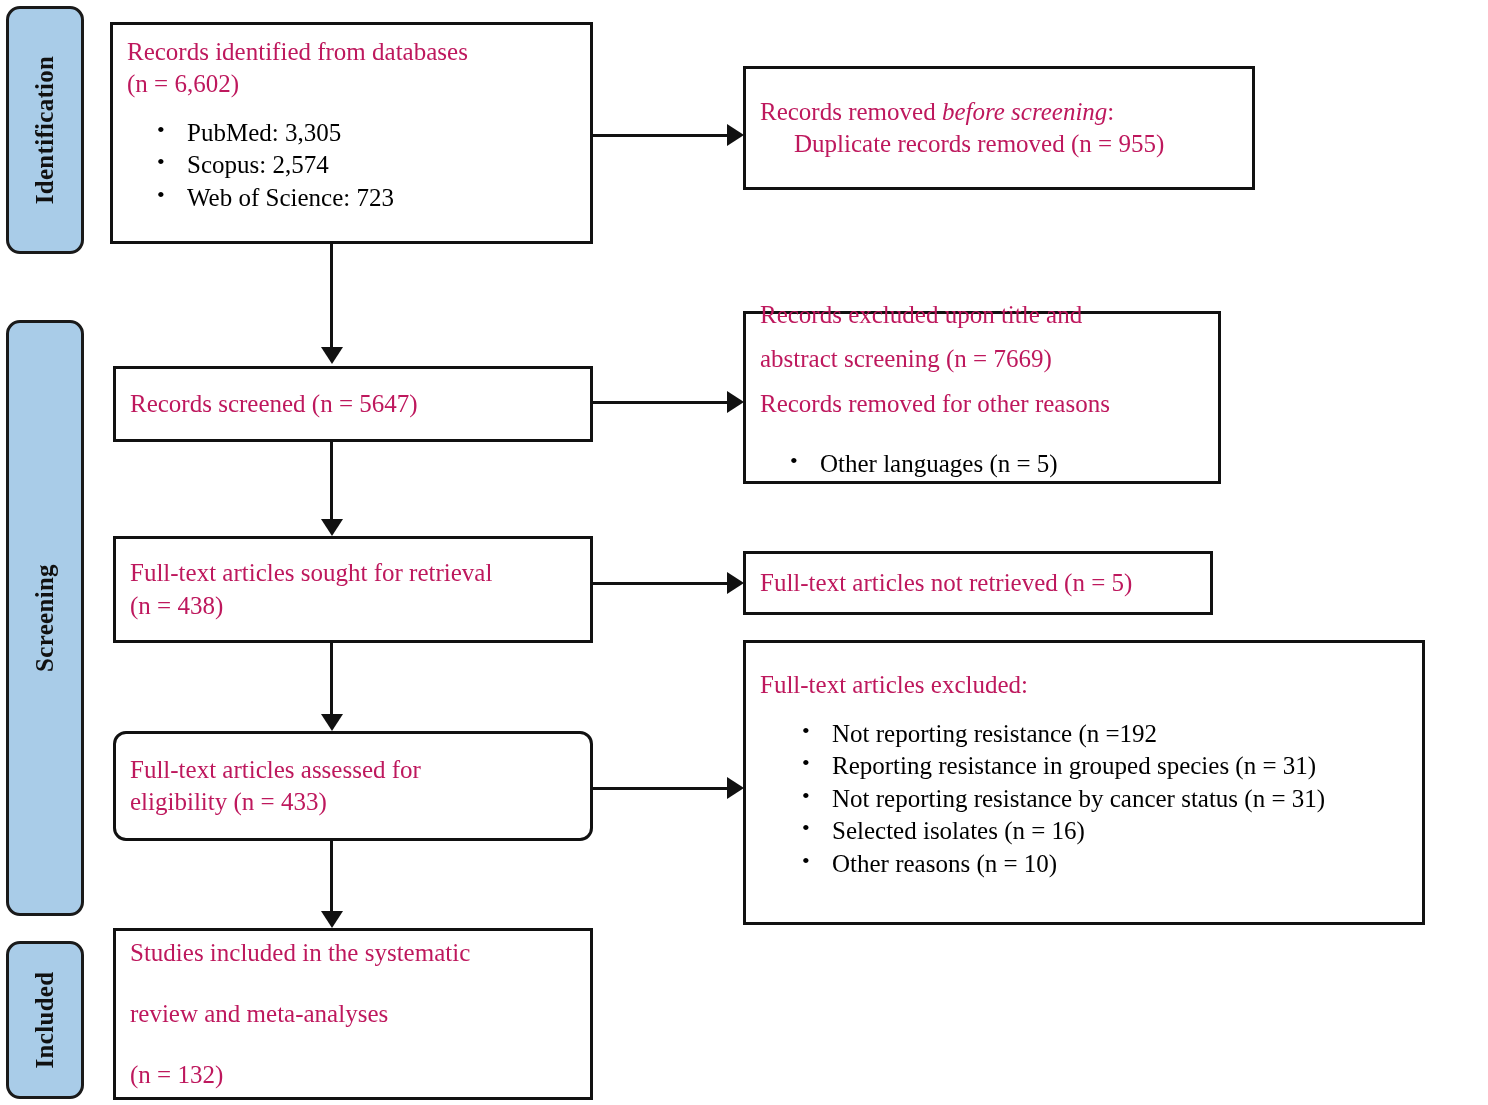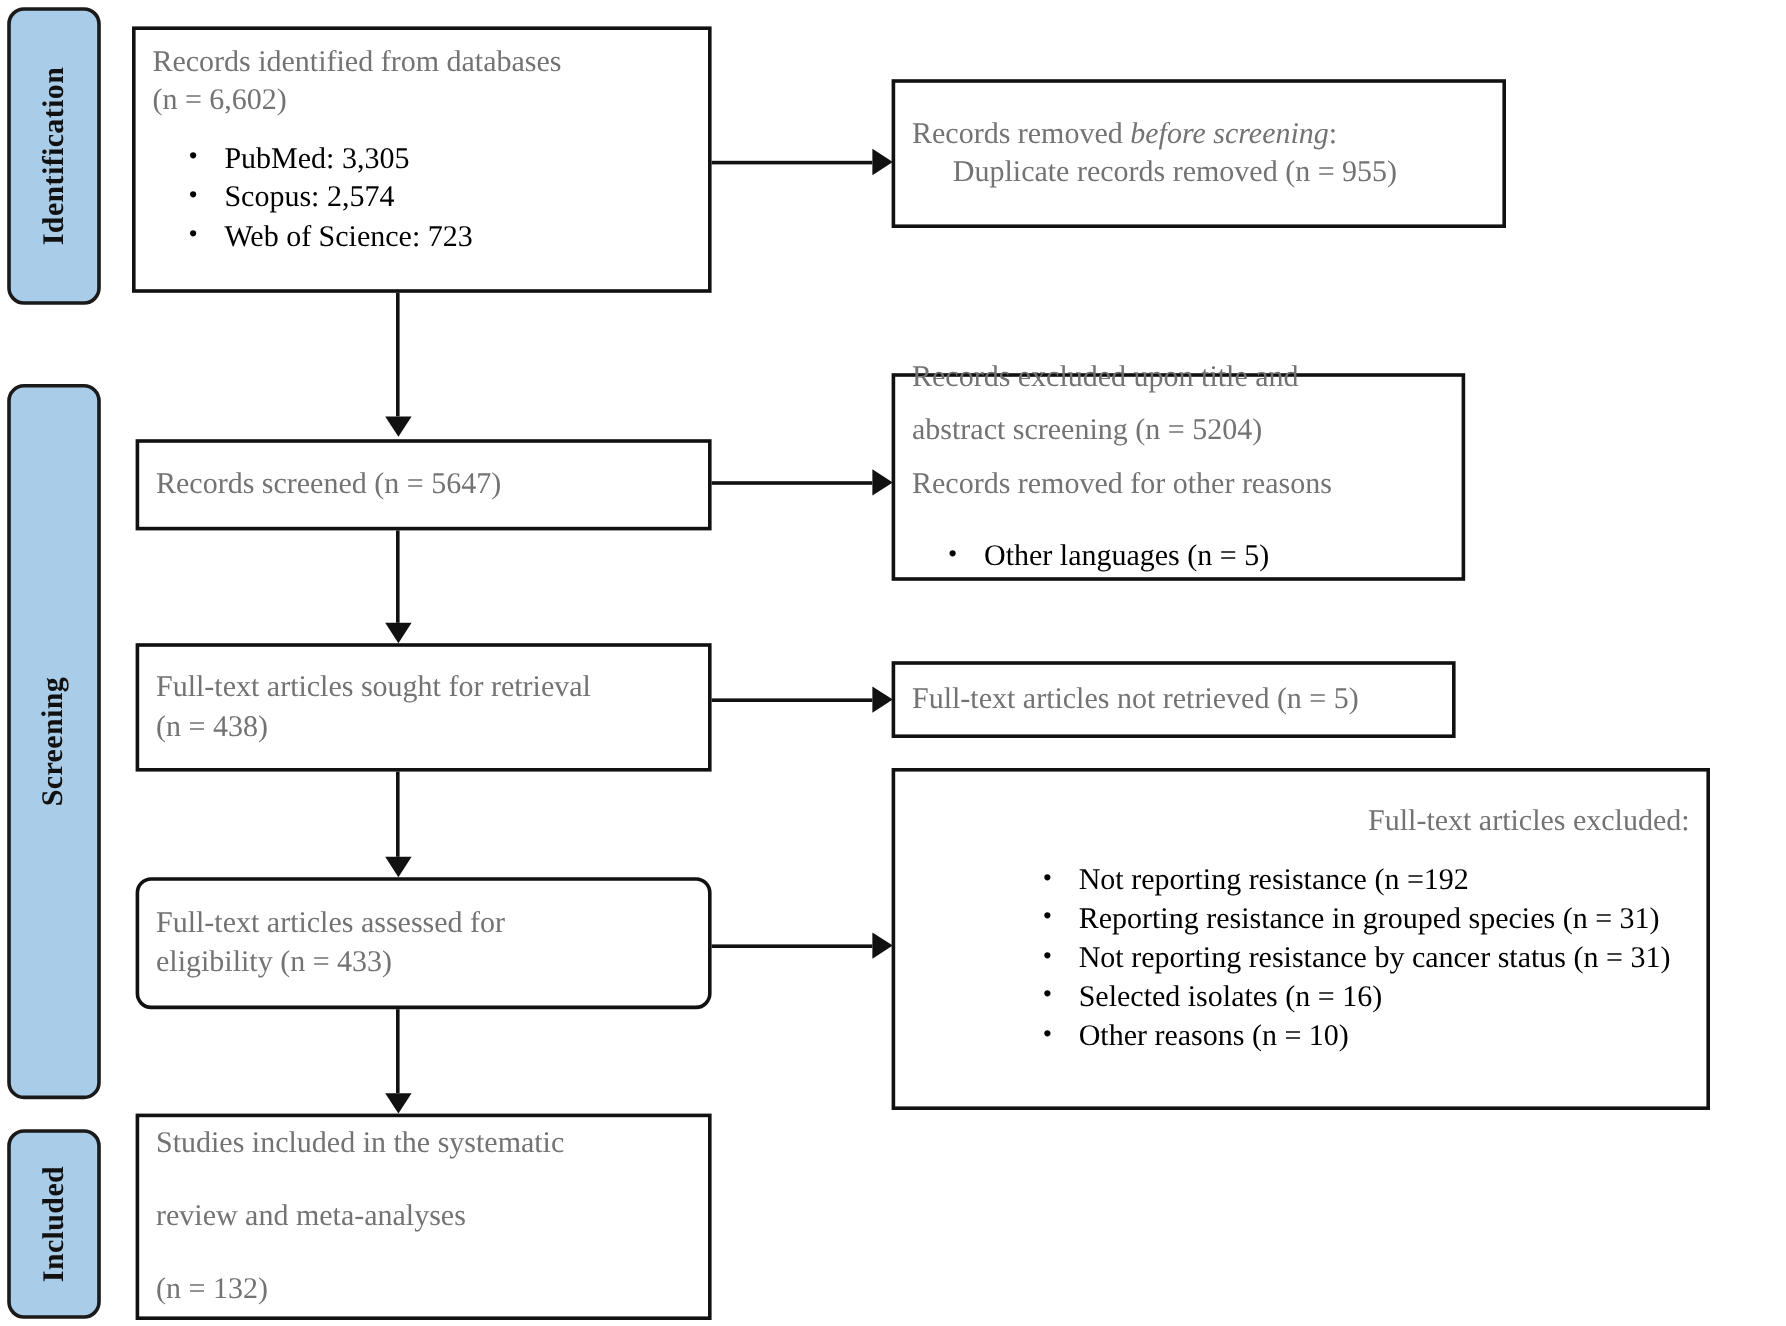--- a/index.html
+++ b/index.html
@@ -47,21 +47,21 @@
     box-sizing: border-box;
     display: flex;
     flex-direction: column;
     justify-content: center;
     padding: 6px 14px;
   }
   .box p {
     margin: 0;
     font-size: 25px;
     line-height: 1.30;
-    color: #737373;
+    color: #be185d;
   }
   ul.bullets {
     margin: 16px;
     padding: 0;
     list-style: none;
   }
   ul.bullets li {
     position: relative;
     font-size: 25px;
     line-height: 1.30;
@@ -142,42 +142,42 @@
     <p><span>Records removed </span><em class="ital">before screening</em><span>:</span></p>
     <p class="indent-line">Duplicate records removed  (n = 955)</p>
   </div>
 
   <div class="box" style="left:113px; top:366px; width:480px; height:76px;">
     <p>Records screened (n = 5647)</p>
   </div>
 
   <div class="box" style="left:743px; top:311px; width:478px; height:173px;gap:12px;">
     <p>Records excluded upon title and</p>
-    <p>abstract screening (n = 5204)</p>
+    <p>abstract screening (n = 7669)</p>
     <p>Records removed for other reasons</p>
     <ul class="bullets">
       <li>Other languages (n = 5)</li>
     </ul>
   </div>
 
   <div class="box" style="left:113px; top:536px; width:480px; height:107px;">
     <p>Full-text articles sought for retrieval</p>
     <p>(n = 438)</p>
   </div>
 
   <div class="box" style="left:743px; top:551px; width:470px; height:64px;">
     <p>Full-text articles not retrieved (n = 5)</p>
   </div>
 
   <div class="box" style="left:113px; top:731px; width:480px; height:110px;border-radius:13px;">
     <p>Full-text articles assessed for</p>
     <p>eligibility (n = 433)</p>
   </div>
 
-  <div class="box" style="left:743px; top:640px; width:682px; height:285px;align-items:flex-end;">
+  <div class="box" style="left:743px; top:640px; width:682px; height:285px;">
     <p>Full-text articles excluded:</p>
     <ul class="bullets indent-lg">
       <li>Not reporting resistance (n =192</li>
       <li>Reporting resistance in grouped species (n = 31)</li>
       <li>Not reporting resistance by cancer status (n = 31)</li>
       <li>Selected isolates (n = 16)</li>
       <li>Other reasons (n = 10)</li>
     </ul>
   </div>
 

